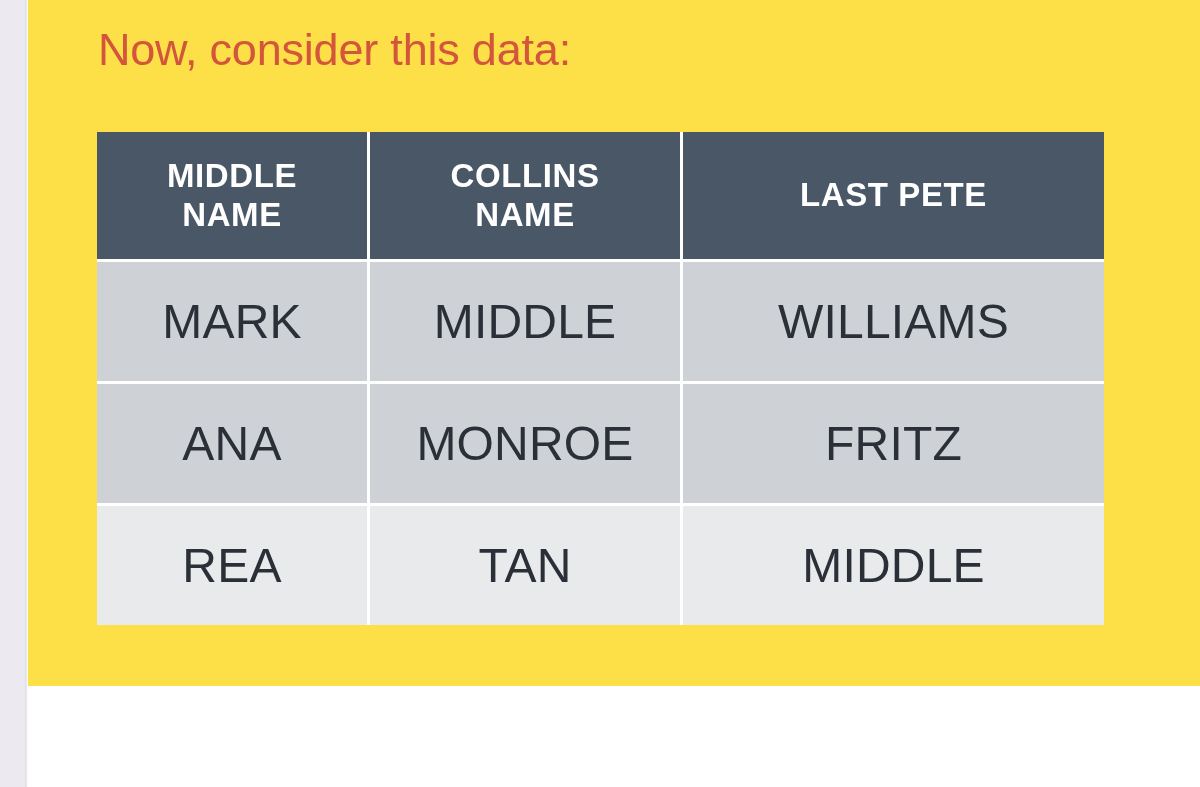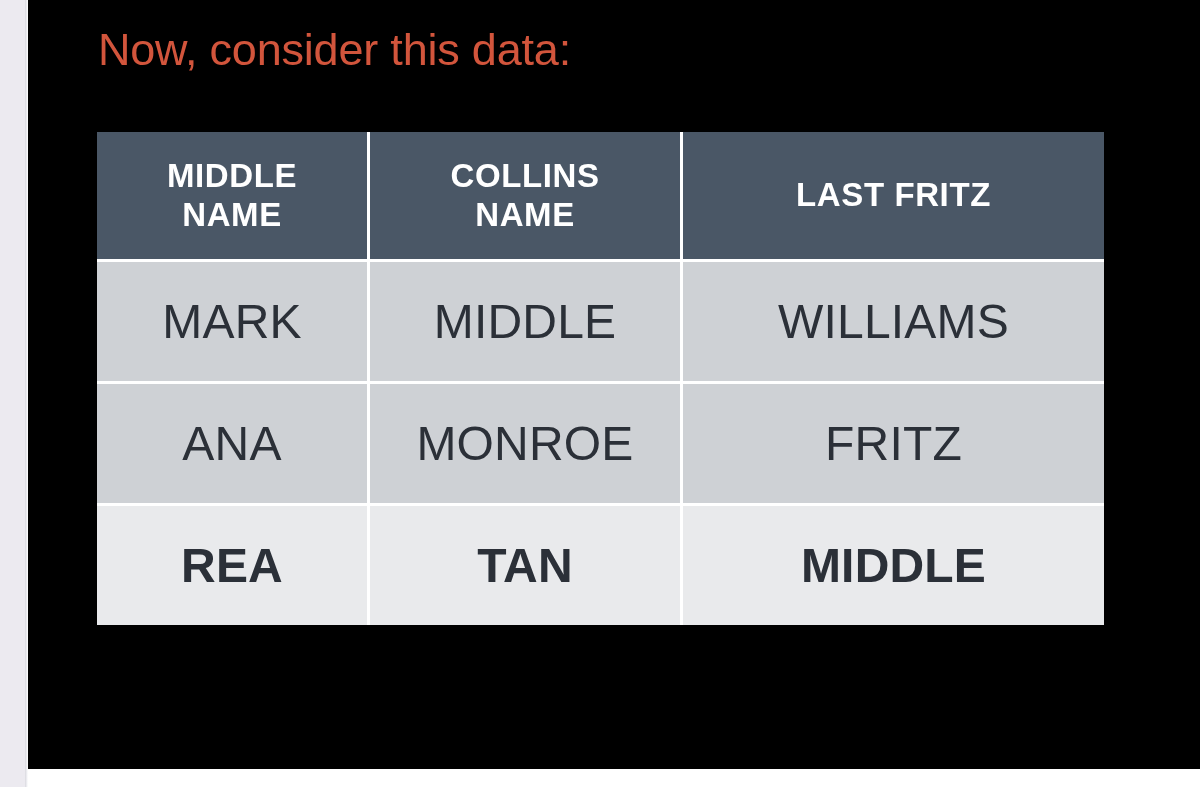--- a/index.html
+++ b/index.html
@@ -11,22 +11,22 @@
     height: 787px;
     overflow: hidden;
     background: #ffffff;
     font-family: "Liberation Sans", sans-serif;
     -webkit-font-smoothing: antialiased;
   }
 
   .page {
     position: relative;
     width: 1200px;
-    height: 769px;
-    background: #000000;
+    height: 686px;
+    background: #fde047;
   }
 
   
   .page-edge {
     position: absolute;
     left: 0;
     top: 0;
     width: 25px;
     height: 787px;
     background: #eceaf0;
@@ -81,21 +81,20 @@
     padding: 0;
     border-right: 3px solid #ffffff;
     border-bottom: 3px solid #ffffff;
   }
   .data-table th:last-child,
   .data-table td:last-child {
     border-right: none;
   }
   .data-table tbody tr:last-child td {
     border-bottom: none;
-    font-weight: bold;
   }
 
   .data-table thead th {
     height: 127px;
     background: #4a5766;
     color: #ffffff;
     font-size: 33px;
     font-weight: 700;
     letter-spacing: 0.6px;
     line-height: 1.18;
@@ -135,21 +134,21 @@
         <tr>
           <th>
             <span class="hdr-line">MIDDLE</span>
             <span class="hdr-line">NAME</span>
           </th>
           <th>
             <span class="hdr-line">COLLINS</span>
             <span class="hdr-line">NAME</span>
           </th>
           <th>
-            <span class="hdr-line">LAST FRITZ</span>
+            <span class="hdr-line">LAST PETE</span>
           </th>
         </tr>
       </thead>
       <tbody>
         <tr class="row-odd">
           <td>MARK</td>
           <td>MIDDLE</td>
           <td>WILLIAMS</td>
         </tr>
         <tr class="row-odd">

